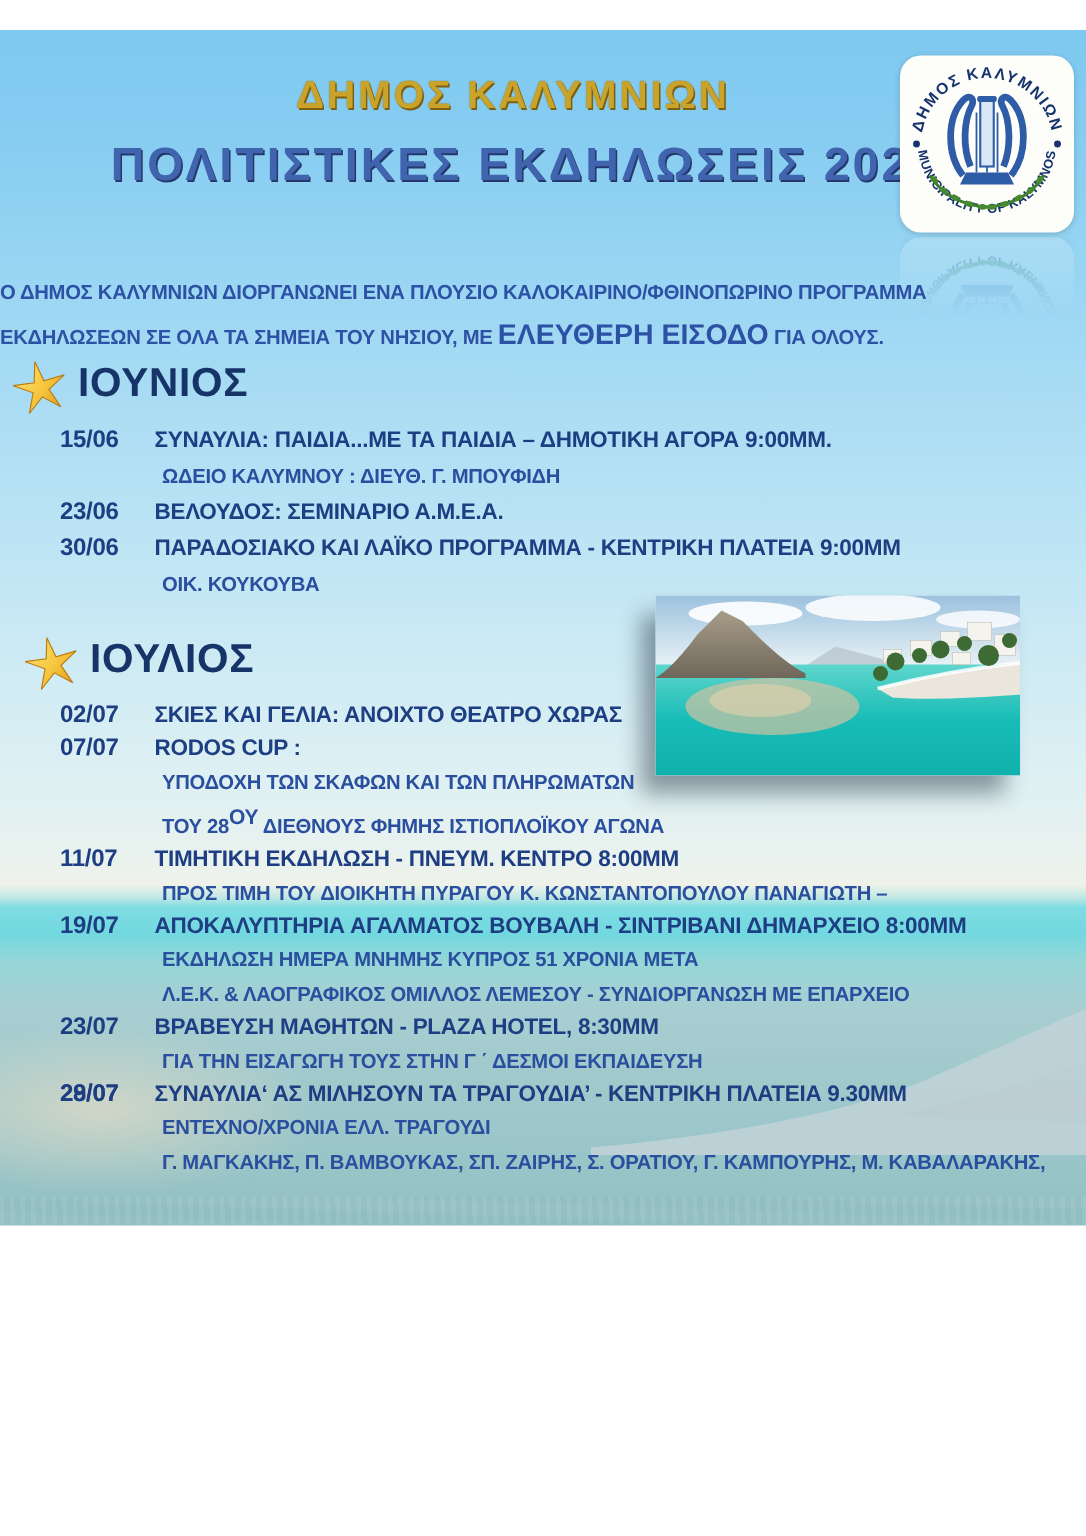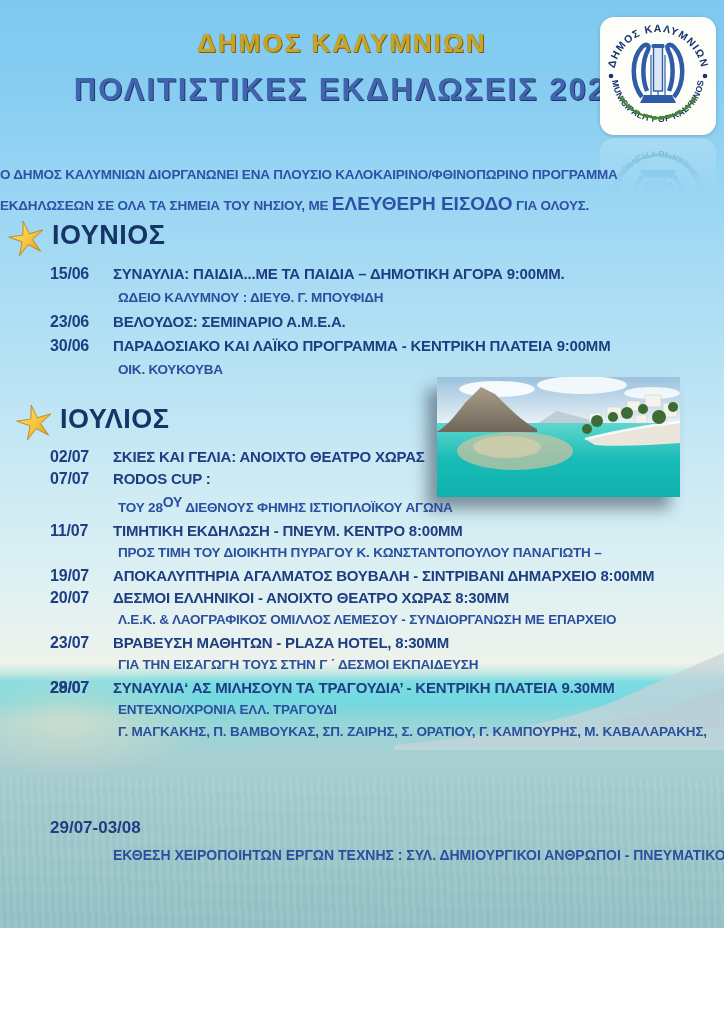--- a/index.html
+++ b/index.html
@@ -1,22 +1,22 @@
 <!DOCTYPE html>
 <html><head>
 <meta charset="utf-8">
 <style>
   html,body{margin:0;padding:0;}
   body{width:724px;height:1024px;font-family:"Liberation Sans",sans-serif;}
-  .page{position:relative;width:724px;height:928px;overflow:hidden;
+  .page{position:relative;width:724px;height:797px;overflow:hidden;
     background:linear-gradient(180deg,
       #7ec9f0 0%, #85ccf1 8%, #98d5f3 20%, #b0dff4 35%,
       #c9e9f4 50%, #ddf0f3 62%, #e9f2ef 69%, #eef2e9 71.5%,
       #bfe7e3 72.6%, #7edde3 73.4%, #72d8df 75.6%, #97d6d8 78%,
-      #a8ced1 82%, #a0c9cc 88%, #9ac5c8 94%, #93c0c4 100%);}
+      #a8ced1 82%, #a0c9cc 88%, #9ac5c8 94%, #93c0c4 100%);margin-top:20px;}
   .warm-glow{position:absolute;left:-80px;top:640px;width:420px;height:160px;pointer-events:none;
     background:radial-gradient(ellipse 50% 50% at 35% 50%, rgba(250,226,196,.55), rgba(250,226,196,0) 70%);}
   .headland{position:absolute;right:0;top:645px;width:330px;height:105px;}
   .sea-tex{position:absolute;left:0;right:0;top:778px;bottom:0;opacity:.6;pointer-events:none;
     background:repeating-linear-gradient(88deg, rgba(255,255,255,.07) 0 3px, rgba(20,60,60,.03) 3px 7px),
                repeating-linear-gradient(2deg, rgba(255,255,255,.05) 0 9px, transparent 9px 18px);}
 
   .title1{position:absolute;top:28px;left:0;width:684px;margin:0;text-align:center;
     font-size:26px;font-weight:bold;letter-spacing:2px;color:#c9a32a;
     text-shadow:1px 1px 0 #7d5f0e, 0 0 1px #8a6d12;}
@@ -33,21 +33,21 @@
     font-size:13.5px;font-weight:bold;color:#2d51a5;line-height:29px;letter-spacing:-0.2px;}
   .intro .hl{font-size:19px;letter-spacing:0;}
 
   .sec-head{position:absolute;height:40px;white-space:nowrap;}
   .sec-head .star{position:absolute;left:0;top:0;width:38px;height:38px;}
   .month-title{display:inline-block;margin:0 0 0 44px;font-size:27px;font-weight:bold;
     color:#163468;letter-spacing:.5px;text-align:center;}
   .sec-head.june{left:8px;top:220px;}
   .sec-head.july{left:16px;top:404px;}
 
-  .events{position:absolute;left:50px;white-space:nowrap;}
+  .events{position:absolute;left:40px;white-space:nowrap;}
   .events.june{top:262px;}
   .events.july{top:446px;}
   .events.june .row{line-height:24px;}
   .events.july .row{line-height:22.4px;}
   .row{position:relative;padding-left:63px;color:#1d3e82;font-weight:bold;font-size:15px;letter-spacing:-0.2px;}
   .row .date{position:absolute;left:0;top:0;font-size:16px;color:#1d3e82;}
   .row.sub{padding-left:68px;font-size:13.5px;color:#2a4f9e;}
   .row sup{font-size:14px;vertical-align:super;}
 
   .photo{position:absolute;left:437px;top:377px;width:243px;height:120px;
@@ -199,25 +199,26 @@
   <section>
     <div class="sec-head july">
       <svg class="star" viewBox="0 0 100 100">
         <path d="M50,2 L58.8,37.9 L95.7,35.2 L64.3,54.6 L78.2,88.8 L50,65 L21.8,88.8 L35.7,54.6 L4.3,35.2 L41.2,37.9 Z" fill="url(#sg1)" stroke="#b97a12" stroke-width="2" transform="rotate(-12 50 50)"></path>
       </svg>
       <h3 class="month-title">ΙΟΥΛΙΟΣ</h3>
     </div>
     <div class="events july">
         <div class="row"><span class="date">02/07</span><span>ΣΚΙΕΣ ΚΑΙ ΓΕΛΙΑ: ΑΝΟΙΧΤΟ ΘΕΑΤΡΟ ΧΩΡΑΣ</span></div>
         <div class="row"><span class="date">07/07</span><span>RODOS CUP :</span></div>
+        <div class="row sub"><span>ΥΠΟΔΟΧΗ ΤΩΝ ΣΚΑΦΩΝ ΚΑΙ ΤΩΝ ΠΛΗΡΩΜΑΤΩΝ</span></div>
         <div class="row sub"><span>ΤΟΥ 28<sup>ΟΥ</sup> ΔΙΕΘΝΟΥΣ ΦΗΜΗΣ ΙΣΤΙΟΠΛΟΪΚΟΥ ΑΓΩΝΑ</span></div>
         <div class="row"><span class="date">11/07</span><span>ΤΙΜΗΤΙΚΗ ΕΚΔΗΛΩΣΗ  -   ΠΝΕΥΜ. ΚΕΝΤΡΟ 8:00ΜΜ</span></div>
         <div class="row sub"><span>ΠΡΟΣ ΤΙΜΗ ΤΟΥ ΔΙΟΙΚΗΤΗ ΠΥΡΑΓΟΥ Κ. ΚΩΝΣΤΑΝΤΟΠΟΥΛΟΥ ΠΑΝΑΓΙΩΤΗ –</span></div>
         <div class="row"><span class="date">19/07</span><span>ΑΠΟΚΑΛΥΠΤΗΡΙΑ ΑΓΑΛΜΑΤΟΣ ΒΟΥΒΑΛΗ  -   ΣΙΝΤΡΙΒΑΝΙ ΔΗΜΑΡΧΕΙΟ  8:00ΜΜ</span></div>
-        <div class="row"><span class="date">20/07</span><span>ΔΕΣΜΟΙ ΕΛΛΗΝΙΚΟΙ -   ΑΝΟΙΧΤΟ ΘΕΑΤΡΟ ΧΩΡΑΣ  8:30ΜΜ</span></div>
+        <div class="row sub"><span>ΕΚΔΗΛΩΣΗ ΗΜΕΡΑ ΜΝΗΜΗΣ ΚΥΠΡΟΣ 51 ΧΡΟΝΙΑ ΜΕΤΑ</span></div>
         <div class="row sub"><span>Λ.Ε.Κ. &amp;  ΛΑΟΓΡΑΦΙΚΟΣ ΟΜΙΛΛΟΣ ΛΕΜΕΣΟΥ  -   ΣΥΝΔΙΟΡΓΑΝΩΣΗ ΜΕ ΕΠΑΡΧΕΙΟ</span></div>
         <div class="row"><span class="date">23/07</span><span>ΒΡΑΒΕΥΣΗ ΜΑΘΗΤΩΝ - PLAZA HOTEL, 8:30ΜΜ</span></div>
         <div class="row sub"><span>ΓΙΑ ΤΗΝ ΕΙΣΑΓΩΓΗ ΤΟΥΣ ΣΤΗΝ Γ ΄ ΔΕΣΜΟΙ ΕΚΠΑΙΔΕΥΣΗ</span></div>
         <div class="row"><span class="date">28/07</span></div>
         <div class="row"><span class="date">29/07</span><span>ΣΥΝΑΥΛΙΑ‘ ΑΣ ΜΙΛΗΣΟΥΝ ΤΑ ΤΡΑΓΟΥΔΙΑ’ -   ΚΕΝΤΡΙΚΗ ΠΛΑΤΕΙΑ  9.30ΜΜ</span></div>
         <div class="row sub"><span>ΕΝΤΕΧΝΟ/ΧΡΟΝΙΑ ΕΛΛ. ΤΡΑΓΟΥΔΙ</span></div>
         <div class="row sub"><span>Γ. ΜΑΓΚΑΚΗΣ, Π. ΒΑΜΒΟΥΚΑΣ, ΣΠ. ΖΑΙΡΗΣ, Σ. ΟΡΑΤΙΟΥ, Γ. ΚΑΜΠΟΥΡΗΣ, Μ. ΚΑΒΑΛΑΡΑΚΗΣ,</span></div>
       </div>
   </section>
 

